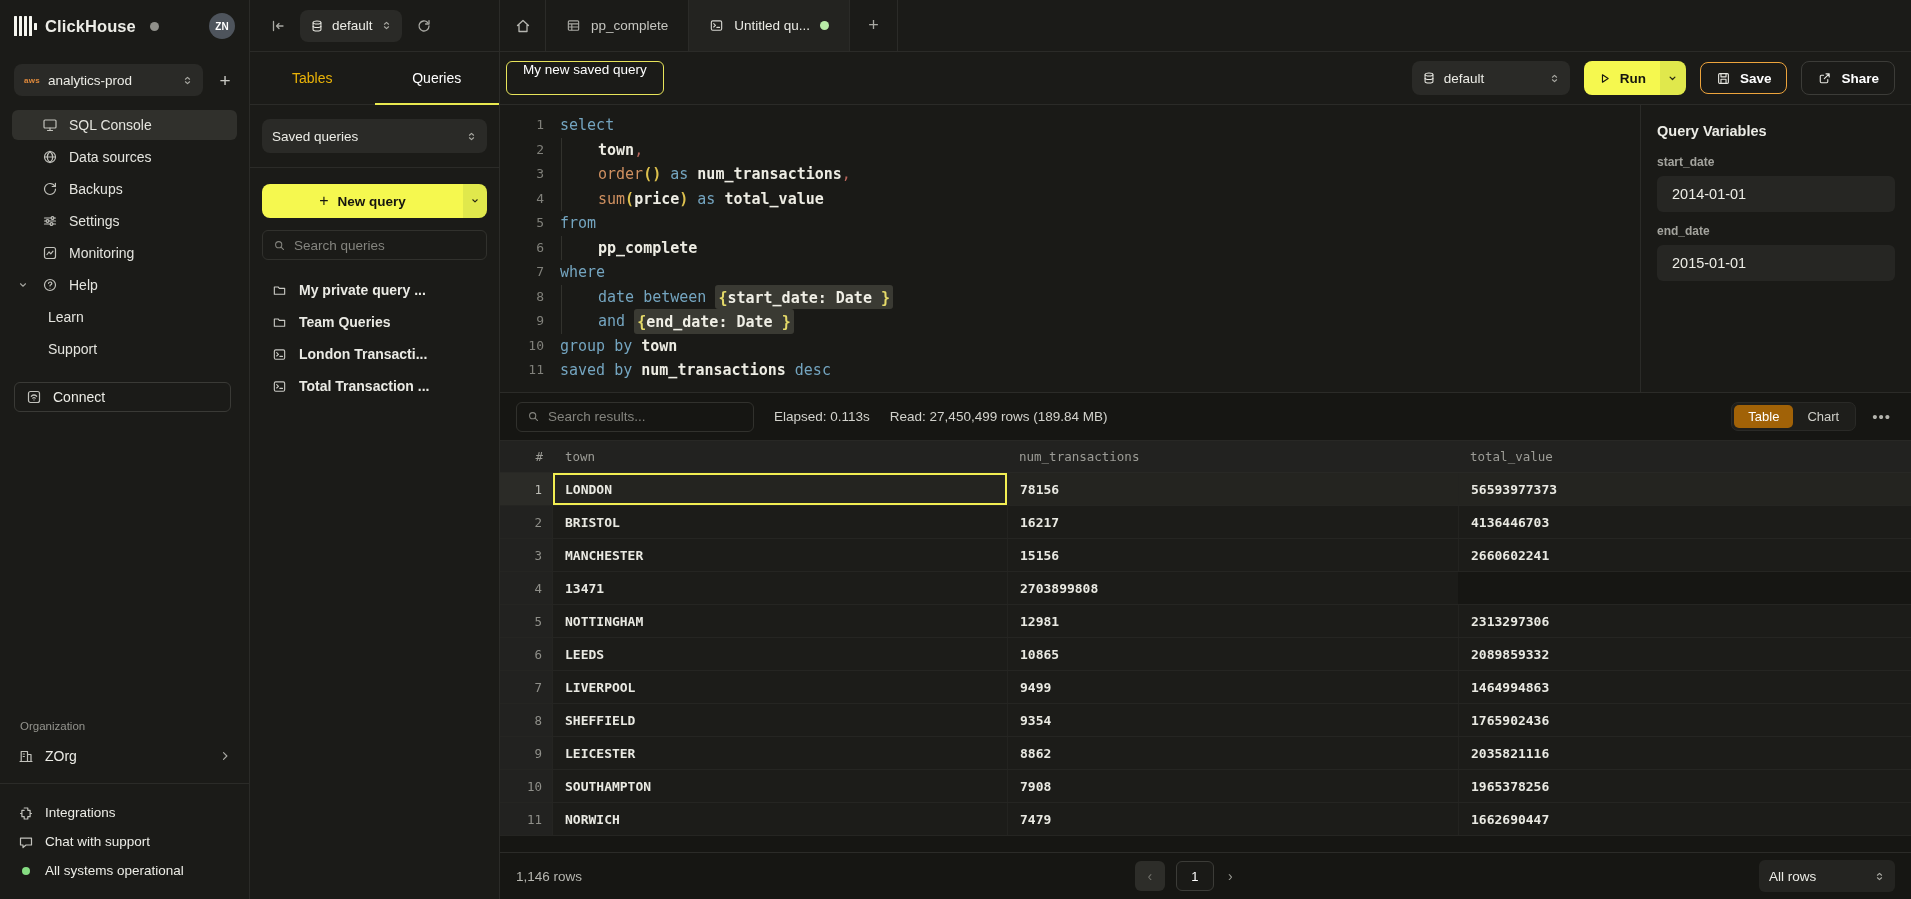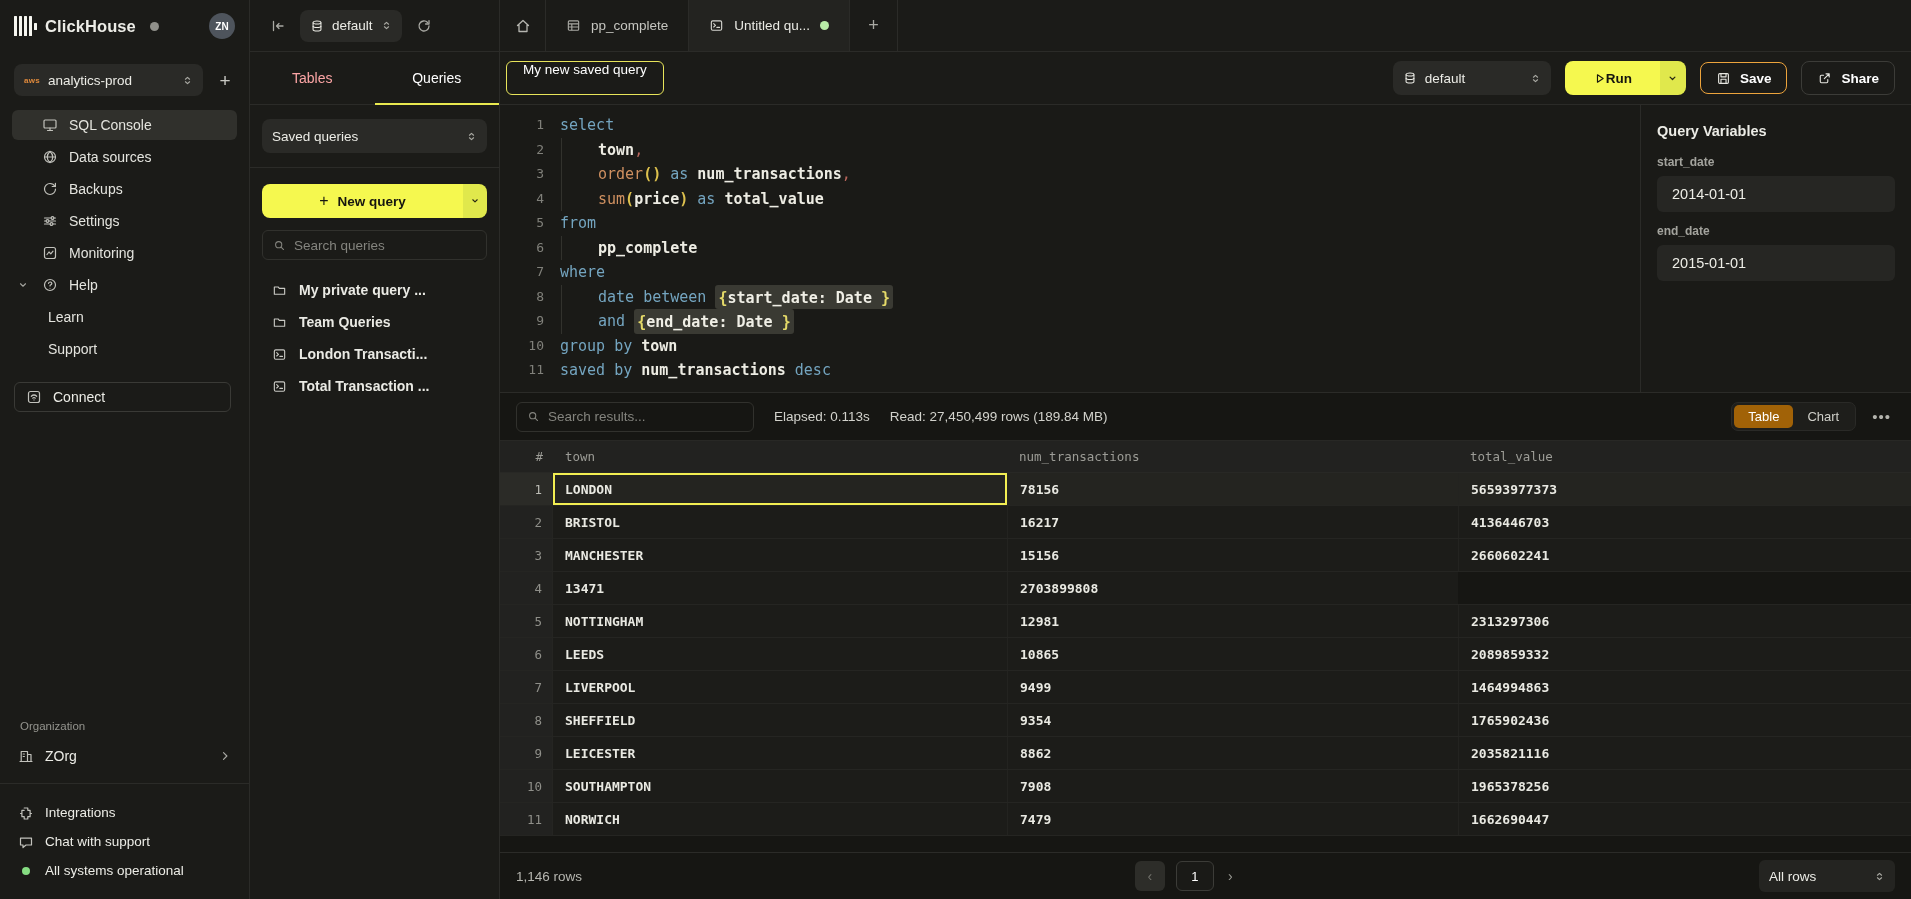--- a/index.html
+++ b/index.html
@@ -56,29 +56,29 @@
   .home-btn{width:46px;display:flex;align-items:center;justify-content:center;border-right:1px solid var(--border);color:#b5b5af;cursor:pointer;}
   .doc-tab{display:flex;align-items:center;gap:10px;padding:0 20px;border-right:1px solid var(--border);font-size:13.5px;color:#c6c6c0;cursor:pointer;}
   .doc-tab .ico{color:#a9a9a3;}
   .doc-tab.active{background:#232320;color:#eaeae4;}
   .doc-tab.active .ico{color:#d5d5cf;}
   .dirty-dot{width:9px;height:9px;border-radius:50%;background:#b9eca7;}
   .plus-tab{width:48px;display:flex;align-items:center;justify-content:center;border-right:1px solid var(--border);color:#a9a9a3;font-size:18px;cursor:pointer;}
 
   .hdr2{height:53px;flex:none;display:flex;background:var(--panel);border-bottom:1px solid var(--border);}
   .hdr2-left{width:250px;flex:none;display:flex;border-right:1px solid var(--border);}
-  .qp-tab{flex:1;display:flex;align-items:center;justify-content:center;font-size:14px;color:#fca5a5;position:relative;cursor:pointer;}
+  .qp-tab{flex:1;display:flex;align-items:center;justify-content:center;font-size:14px;color:#eab308;position:relative;cursor:pointer;}
   .qp-tab.active{color:#fff;font-weight:500;}
   .qp-tab.active::after{content:"";position:absolute;left:0;right:0;bottom:-1px;height:2px;background:#e9e94f;}
   .hdr2-main{flex:1;display:flex;align-items:center;padding:0 16px 0 6px;gap:14px;}
   .saved-chip{height:34px;display:flex;align-items:flex-start;padding:0 16px;border:1px solid #e7e45a;border-radius:6px;font-size:13.5px;color:#fff;cursor:pointer;}
   .hdr2-right{margin-left:auto;display:flex;align-items:center;gap:14px;}
   .hdr2-right .select{height:34px;width:158px;}
   .run-btn{display:flex;height:34px;border-radius:8px;overflow:hidden;cursor:pointer;}
-  .run-main{background:var(--yellow);color:#15150f;display:flex;align-items:center;padding:0 28px;font-size:13.5px;font-weight:700;}
+  .run-main{background:var(--yellow);color:#15150f;display:flex;align-items:center;gap:9px;padding:0 14px;font-size:13.5px;font-weight:700;}
   .run-chev{background:var(--yellow2);width:26px;display:flex;align-items:center;justify-content:center;color:#2a2a14;}
   .save-btn{height:32px;display:flex;align-items:center;gap:9px;padding:0 15px;border:1px solid var(--orange);border-radius:8px;font-size:13.5px;font-weight:600;color:#fff;cursor:pointer;}
   .share-btn{height:34px;display:flex;align-items:center;gap:9px;padding:0 15px;border:1px solid #3c3c38;border-radius:8px;font-size:13.5px;font-weight:600;color:#fff;cursor:pointer;}
   .btn-ico{color:#e6e6e0;}
 
   .content{flex:1;display:flex;min-height:0;}
   
   .qpanel{width:250px;flex:none;background:var(--panel);border-right:1px solid var(--border);display:flex;flex-direction:column;}
   .qp-select{margin:14px 12px 0;height:34px;}
   .qp-hr{border:0;border-top:1px solid var(--border);margin:14px 0 0;}

